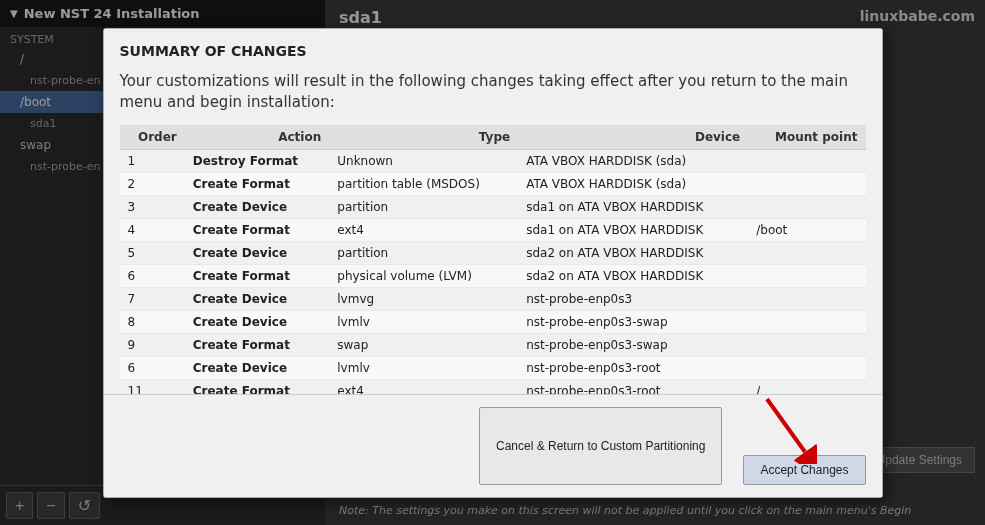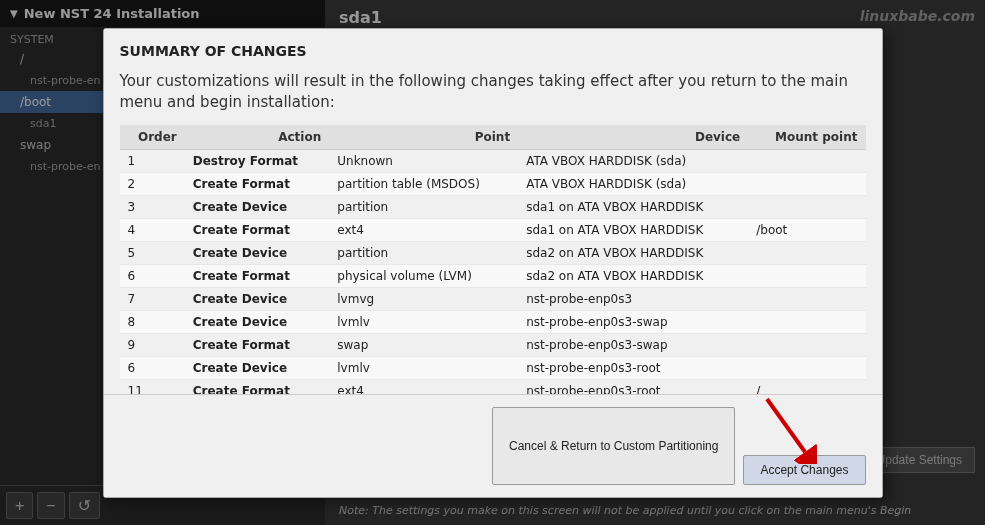--- a/index.html
+++ b/index.html
@@ -124,23 +124,22 @@
       font-size: 11px;
       color: #ccc;
       font-style: italic;
     }
 
     
     .watermark {
       position: absolute;
       top: 8px;
       right: 10px;
-      color: #a3a3a3;
+      color: #e5e5e5;
       font-size: 14px;
-      font-style: italic;
       font-weight: bold;
       z-index: 1;
     }
 
     
     .update-settings-btn {
       position: absolute;
       bottom: 52px;
       right: 10px;
       background: #555;
@@ -236,21 +235,21 @@
     .action-create {
       color: #008800;
       font-weight: bold;
       margin-top: 24px;
     }
 
     .modal-footer {
       padding: 12px 16px;
       display: flex;
       justify-content: flex-end;
-      gap: 8px;
+      gap: 21px;
       border-top: 1px solid #ccc;
       background: #f0f0f0;
     }
 
     .modal-btn {
       padding: 7px 16px;
       font-size: 12px;
       border: 1px solid #999;
       border-radius: 2px;
       cursor: pointer;
@@ -307,21 +306,21 @@
       <div class="modal-header">
         <div class="modal-title">SUMMARY OF CHANGES</div>
         <div class="modal-subtitle">Your customizations will result in the following changes taking effect after you return to the main menu and begin installation:</div>
       </div>
       <div class="modal-body">
         <table class="changes-table">
           <thead>
             <tr>
               <th>Order</th>
               <th>Action</th>
-              <th>Point</th>
+              <th>Type</th>
               <th>Device</th>
               <th>Mount point</th>
             </tr>
           </thead>
           <tbody id="changes-tbody">
           <tr>
       <td>1</td>
       <td class="action-destroy">Destroy Format</td>
       <td>Unknown</td>
       <td>ATA VBOX HARDDISK (sda)</td>

